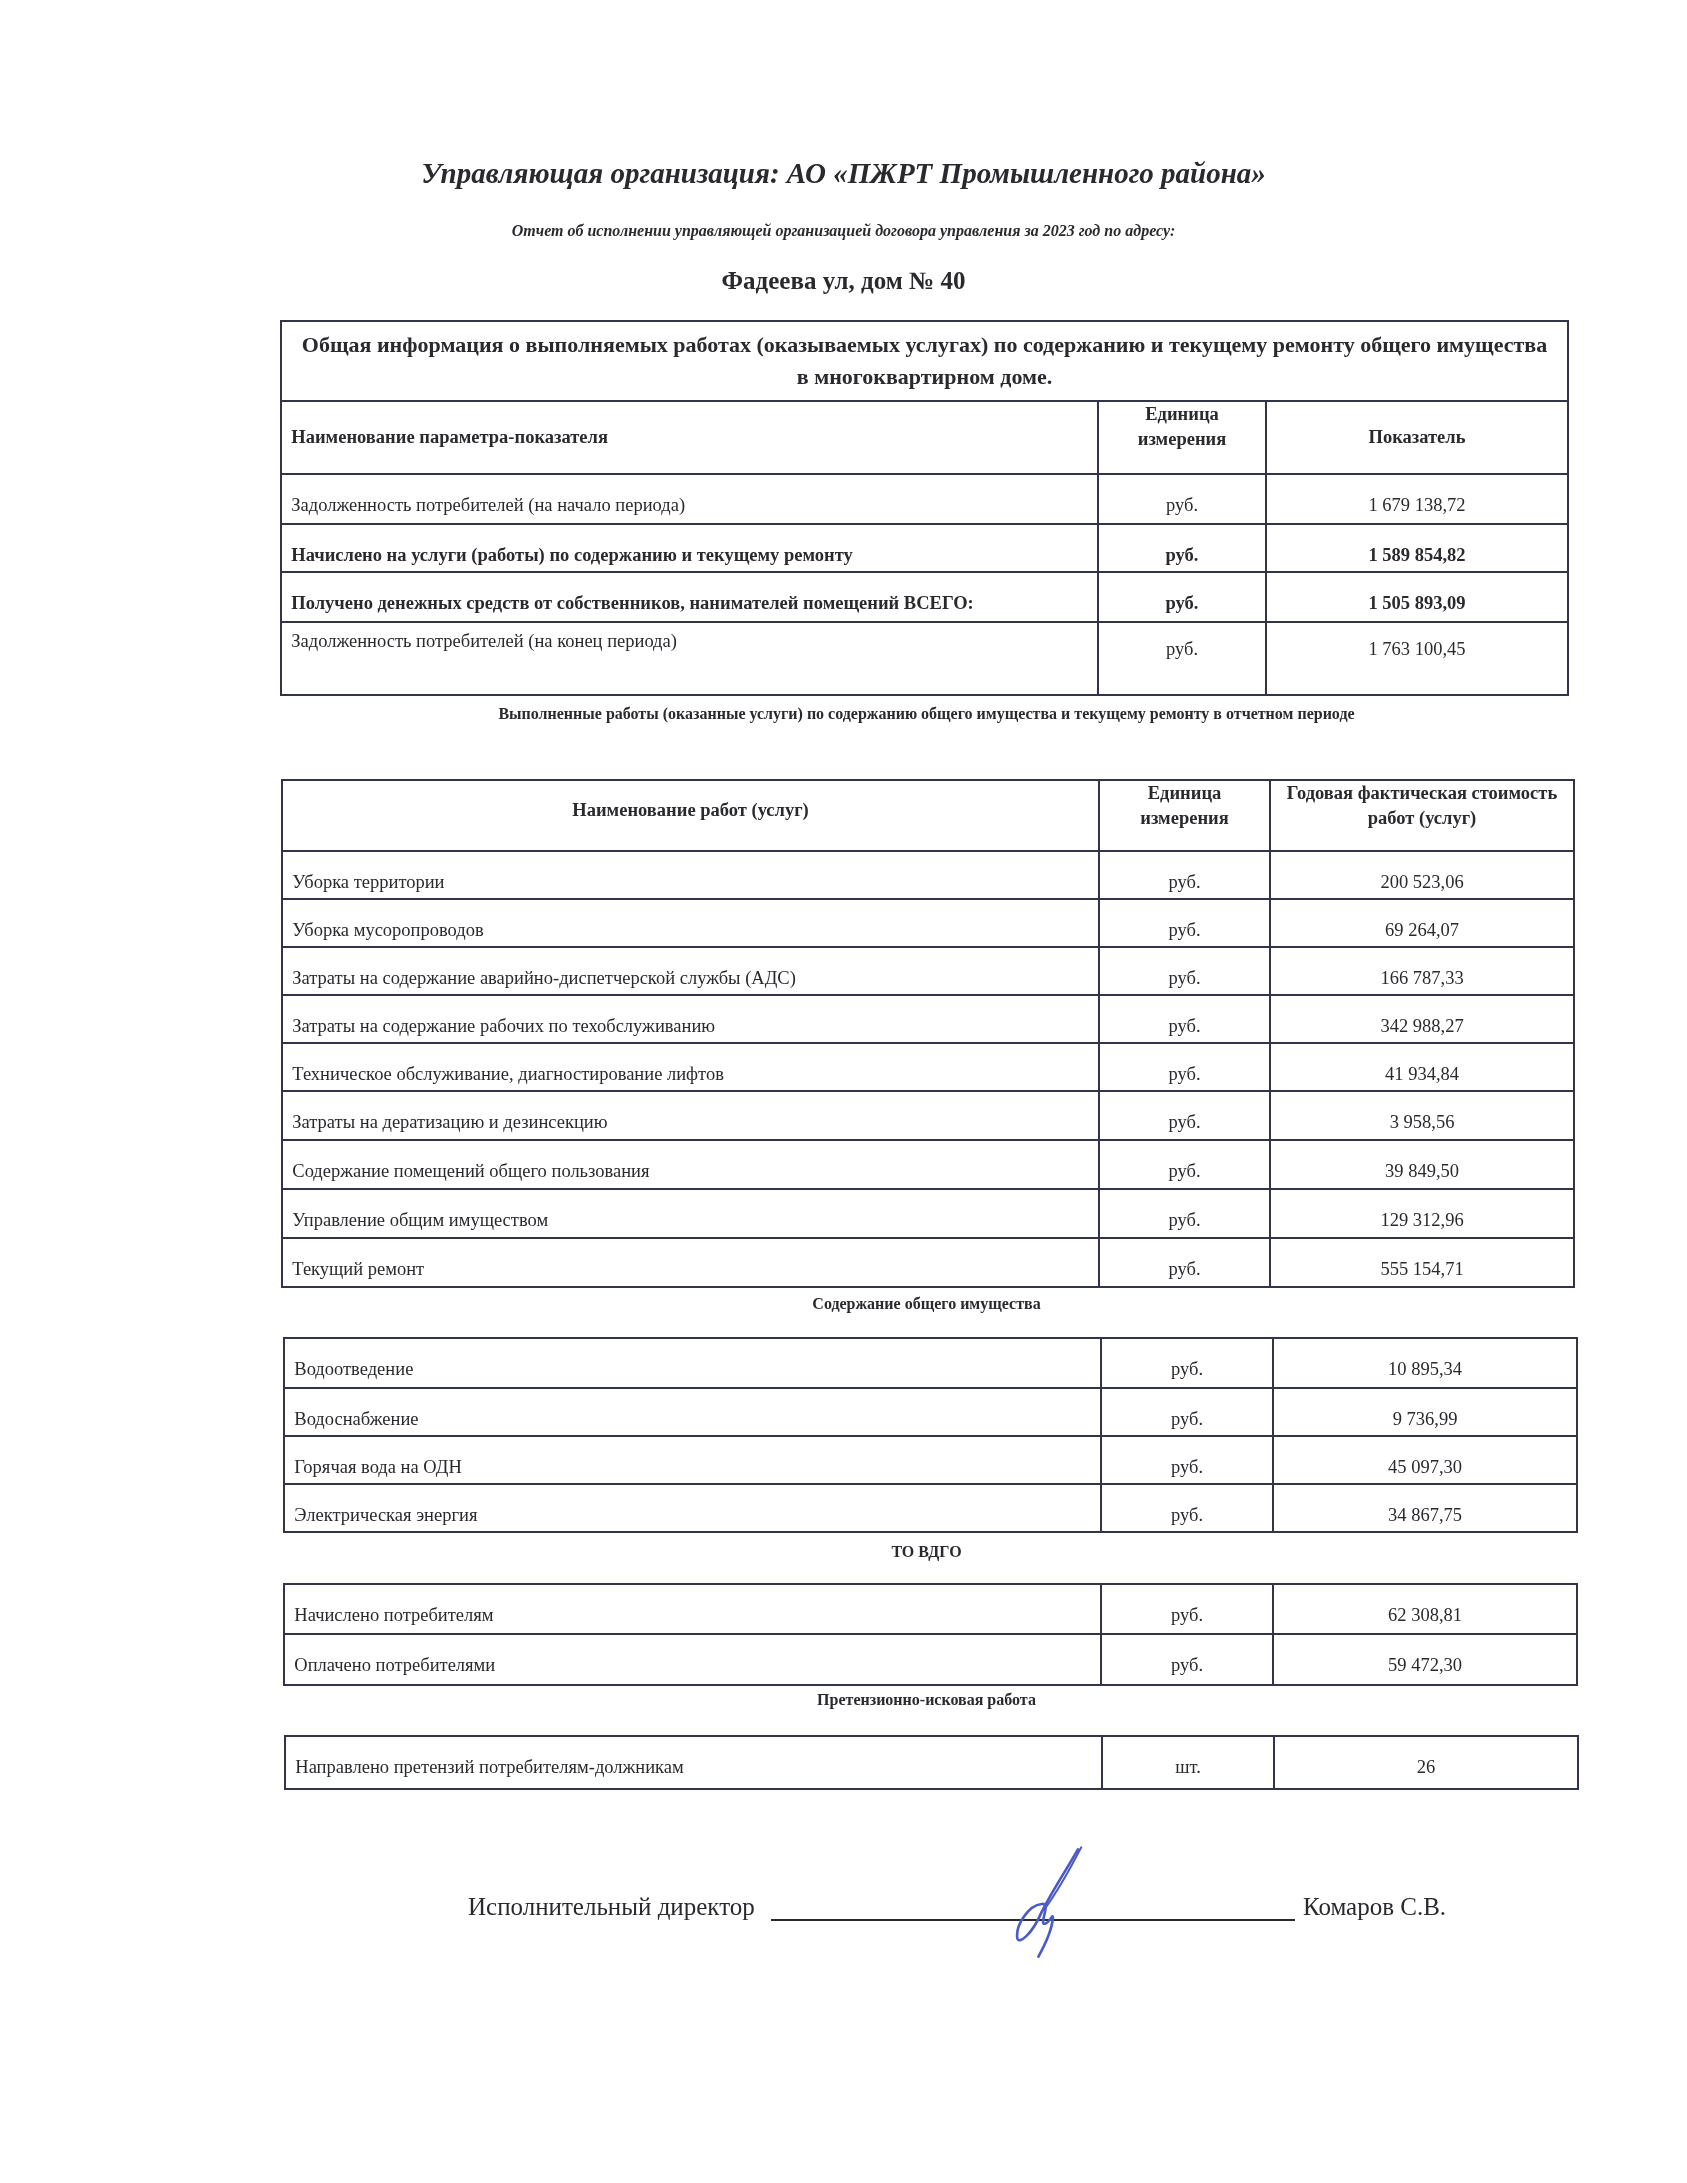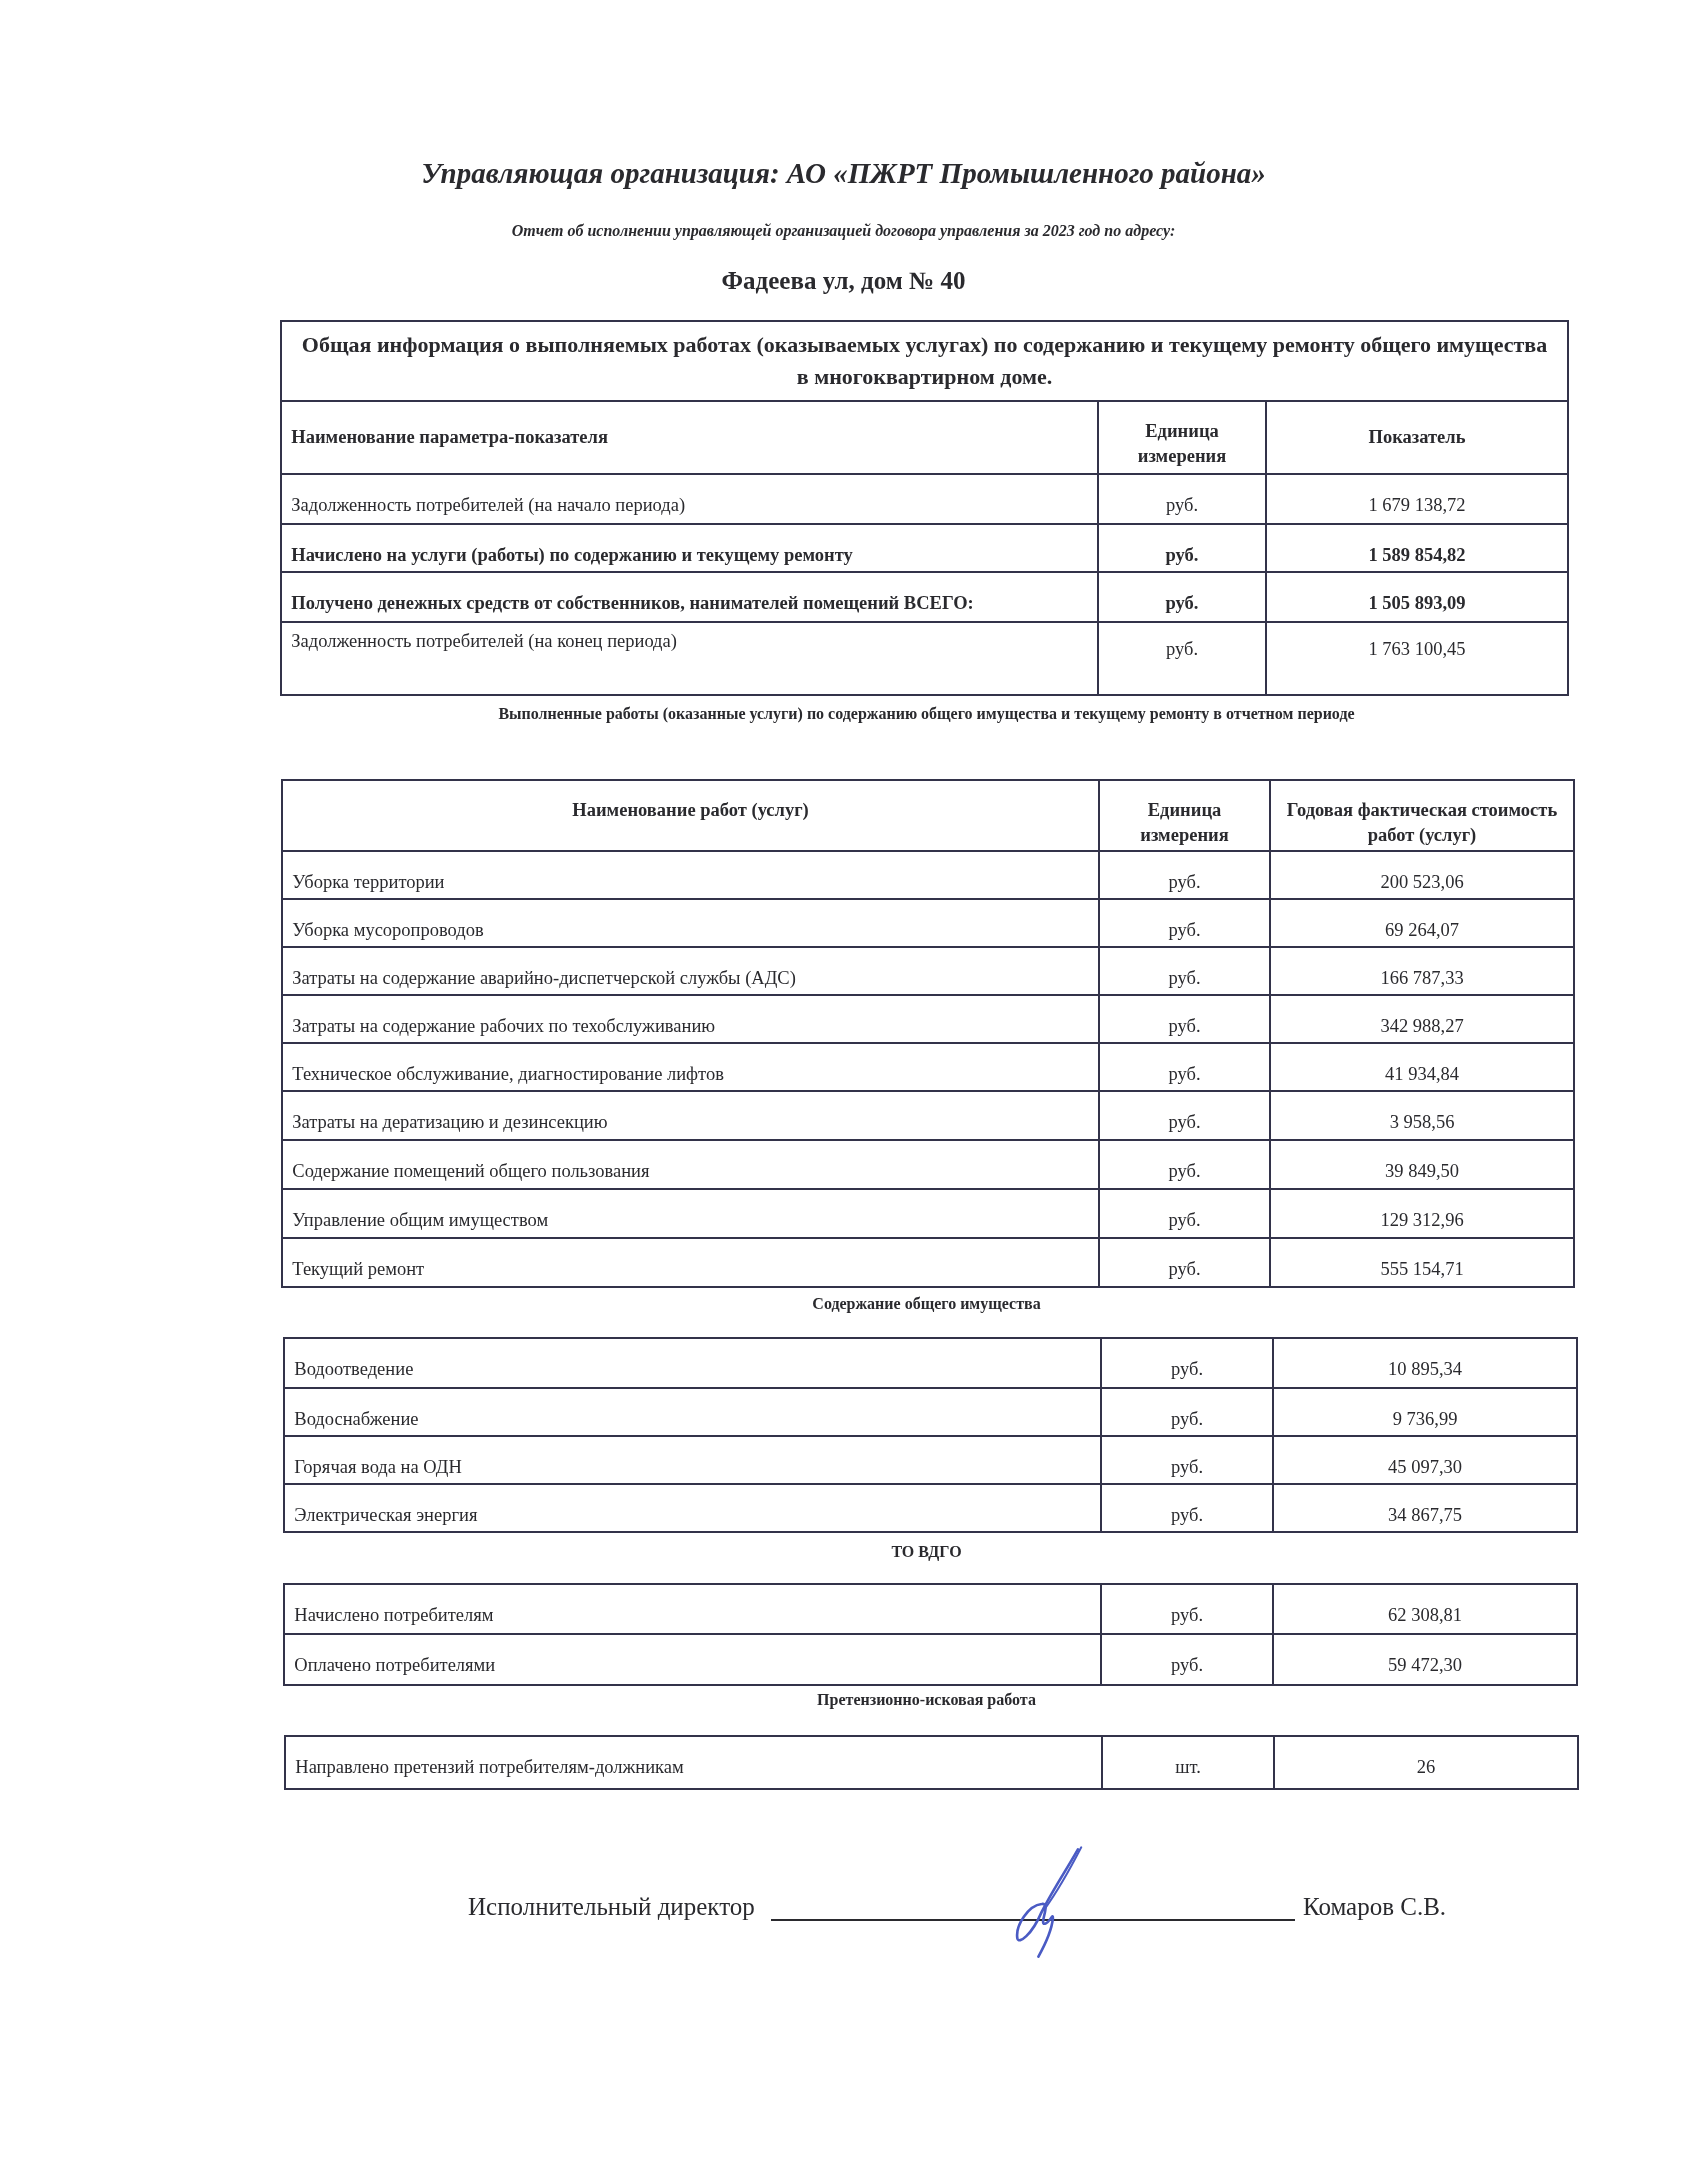--- a/index.html
+++ b/index.html
@@ -14,21 +14,21 @@
 
   table { position:absolute; border-collapse:collapse; table-layout:fixed; }
   td, th { border:2px solid #33334a; font-size:18.5px; padding:0 9.3px; vertical-align:top; }
   th { font-weight:bold; }
   td.num, td.unit { text-align:center; }
   td.name { text-align:left; }
   .bold td { font-weight:bold; }
   .tbl-title { font-size:22px; text-align:center; vertical-align:middle; line-height:32px; padding:4px 13.2px; }
   .cell-pad { padding-top:20px; }
   th.hdr-left { text-align:left; vertical-align:middle; }
-  th.hdr-center { text-align:center; vertical-align:top; padding-top:17px; line-height:25px; }
+  th.hdr-center { text-align:center; vertical-align:top; padding-top:0; line-height:25px; }
 
   .sig-label { left:468px; top:1893px; font-size:25px; }
   .sig-line { left:771px; top:1919px; width:524px; height:0; border-top:2px solid #2a2a2e; }
   .sig-name { left:1303px; top:1893px; font-size:25px; }
   .signature { left:979px; top:1846px; width:132px; height:112px; }
 </style>
 </head>
 <body>
 
 <div class="abs center org-title">Управляющая организация: АО «ПЖРТ Промышленного района»</div>

